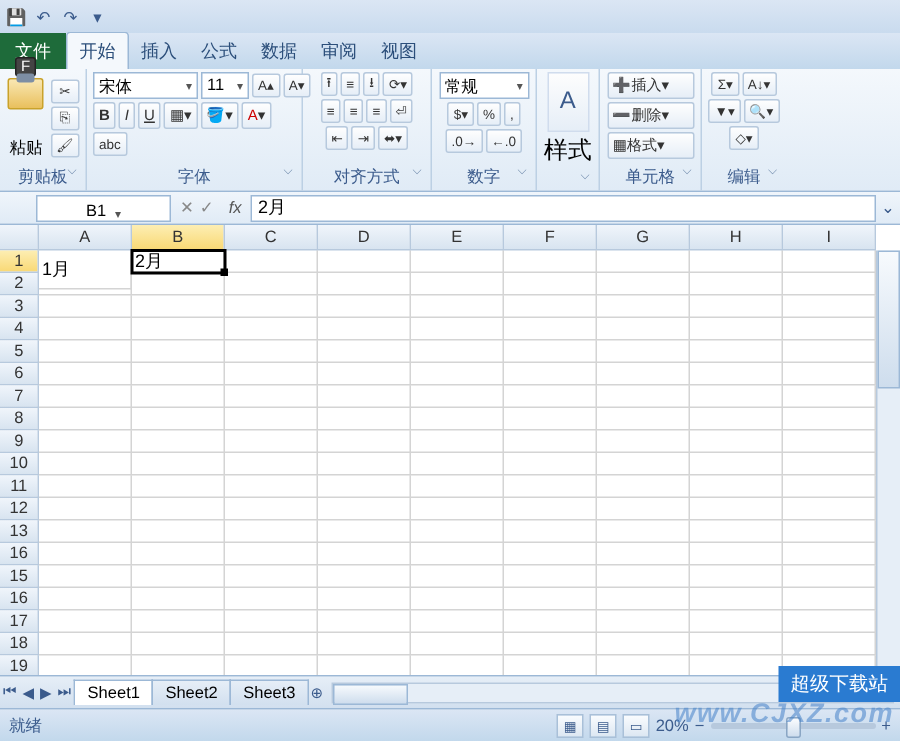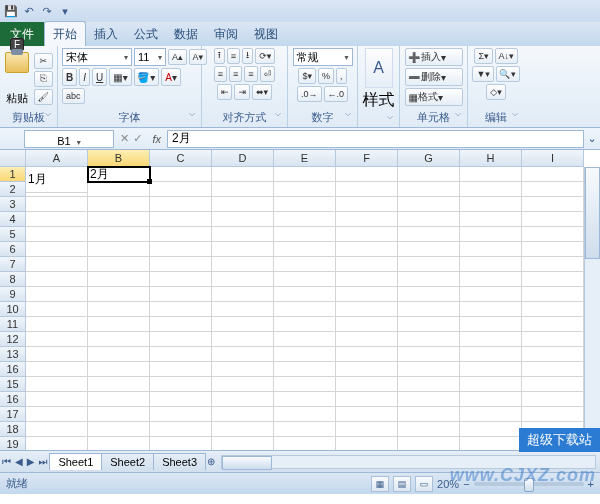--- a/index.html
+++ b/index.html
@@ -45,21 +45,21 @@
 .sheet-tab{ background:#fff; border:1px solid #9cb8d6; border-bottom:none; padding:2px 8px; margin-right:-1px; cursor:pointer;}
 .sheet-tab.inactive{ background:linear-gradient(#e6eef7,#d2e0ef); }
 .hscroll{ flex:1; height:14px; background:#e6eef7; border:1px solid #b7c9dd; margin:0 4px; position:relative;}
 .hscroll::before{content:""; position:absolute; left:0; top:0; width:48px; height:100%; background:linear-gradient(#f7fafd,#cedded); border:1px solid #9cb8d6;}
 .status{ height:22px; background:linear-gradient(#dbe6f4,#c2d8ec); border-top:1px solid #9cb8d6; display:flex; align-items:center; justify-content:space-between; padding:0 6px; font-size:11px; color:#3b5b8c;}
 .zoom{ display:flex; align-items:center; gap:4px;}
 .zoom .view-btn{ width:18px; height:16px; background:linear-gradient(#fafcfe,#dce7f2); border:1px solid #a9c0d8; display:flex; align-items:center; justify-content:center; font-size:9px;}
 .slider{ width:110px; height:4px; background:#b7c9dd; position:relative; border-radius:2px;}
 .slider::before{content:""; position:absolute; left:50%; top:-4px; width:8px; height:12px; background:linear-gradient(#fafcfe,#cedded); border:1px solid #8aa6c4; border-radius:2px; transform:translateX(-50%);}
 .watermark{ position:absolute; right:4px; bottom:18px; color:rgba(70,130,200,0.55); font-size:18px; font-weight:bold; letter-spacing:1px; font-style:italic; pointer-events:none;}
-.watermark-top{ position:absolute; right:0; bottom:52px; background:#2a7bd1; color:#fff; font-size:13px; padding:3px 8px; pointer-events:none;}
+.watermark-top{ position:absolute; right:0; bottom:36px; background:#2a7bd1; color:#fff; font-size:13px; padding:3px 8px; pointer-events:none;}
 .vscroll{ position:absolute; right:0; top:17px; bottom:0; width:16px; background:#e6eef7; border-left:1px solid #b7c9dd;}
 .vscroll::before{content:""; position:absolute; top:0; left:0; right:0; height:90px; background:linear-gradient(#f7fafd,#cedded); border:1px solid #9cb8d6;}
 </style>
 </head>
 <body>
 
 <div class="qat">
   <span class="q">💾</span>
   <span class="q">↶</span>
   <span class="q">↷</span>

